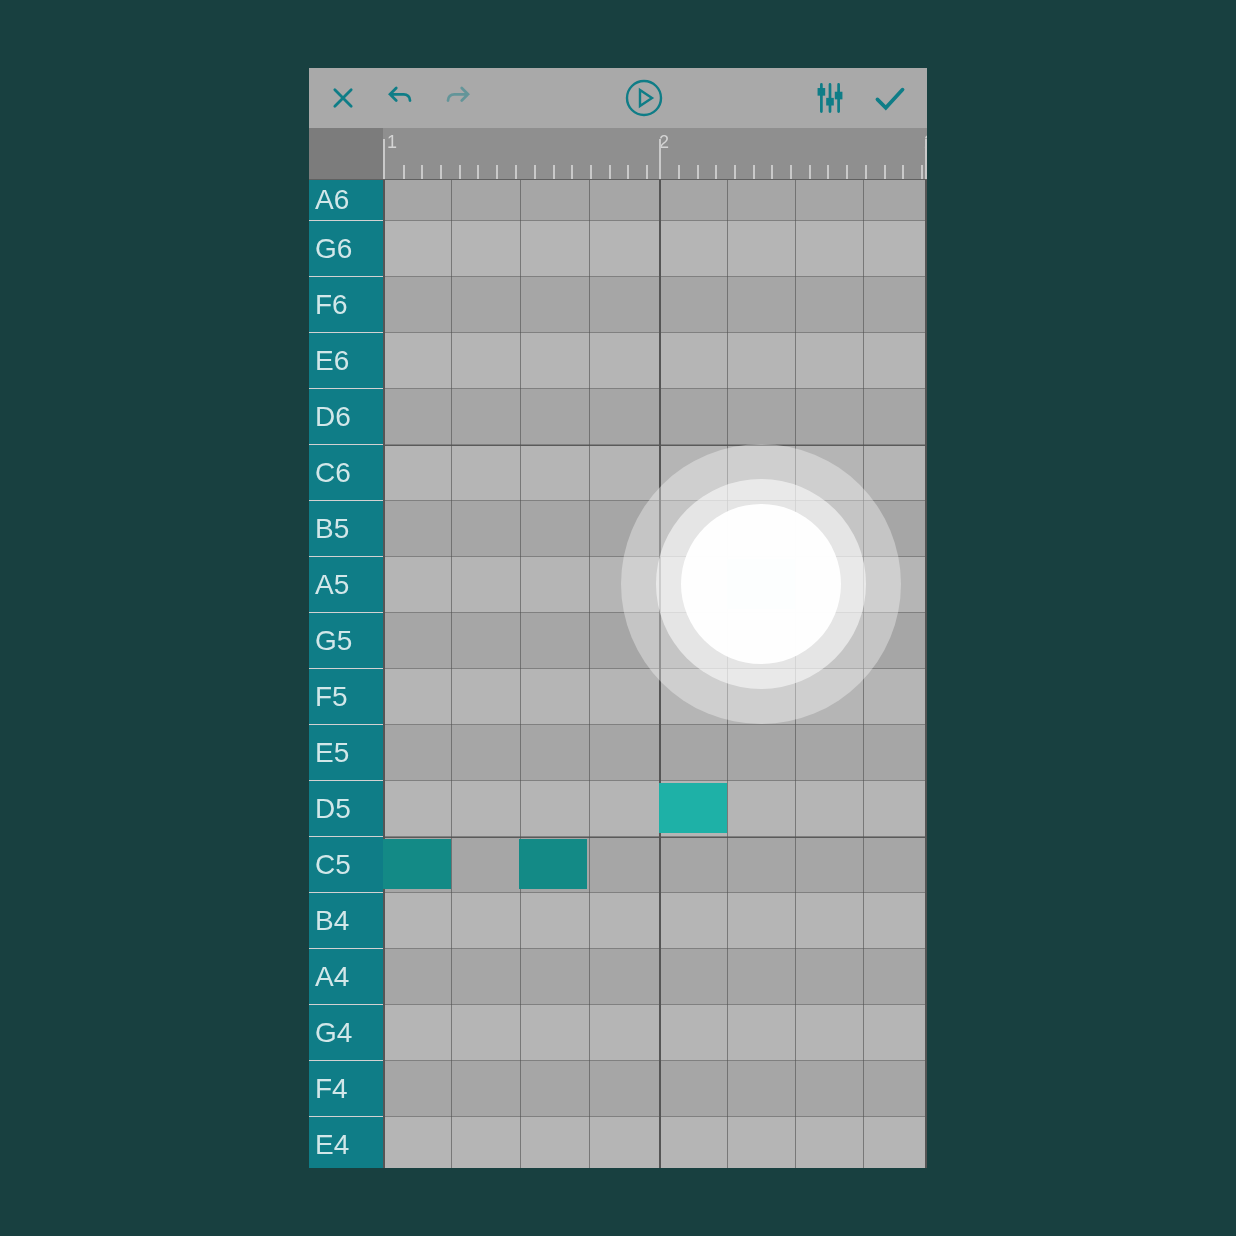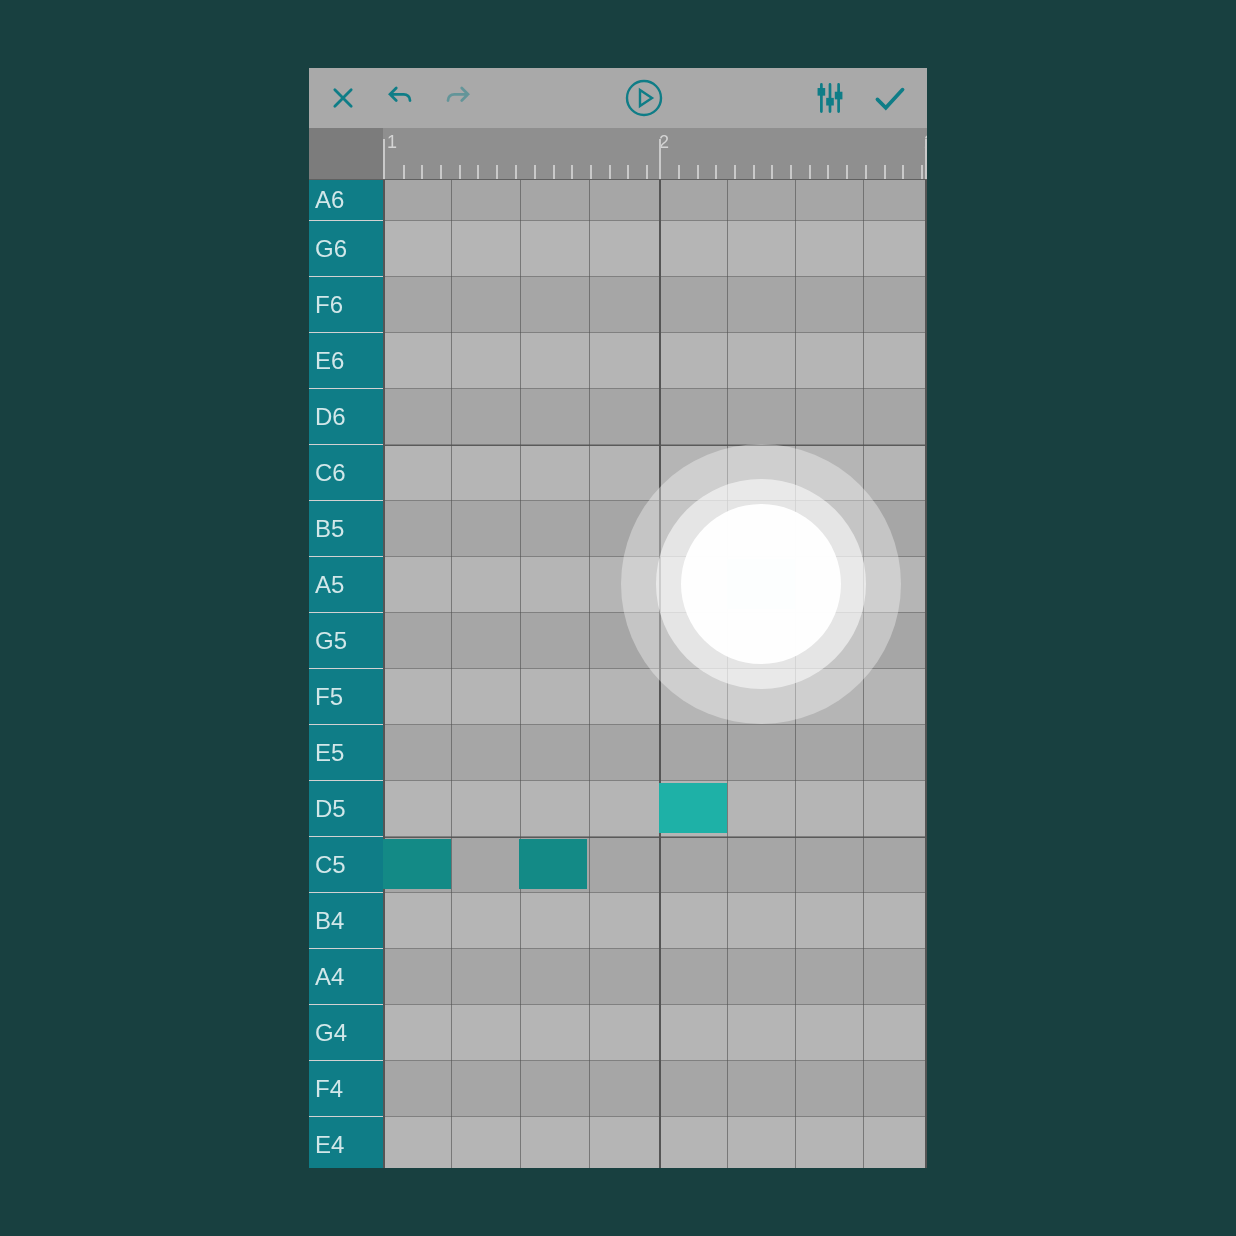--- a/index.html
+++ b/index.html
@@ -68,21 +68,21 @@
     position: absolute;
     left: 0; top: 0;
     width: 74px;
     height: 100%;
   }
   .keycell {
     height: 56px;
     background: #0f7d87;
     border-top: 1px solid #d2d2d2;
     color: #d2e7e9;
-    font-size: 24px;
+    font-size: 28px;
     display: flex;
     align-items: center;
     padding-left: 6px;
     position: relative;
   }
   .keycell.cut { height: 40px; border-top: none; }
   .rows {
     position: absolute;
     left: 74px; right: 0; top: 0; height: 100%;
   }

